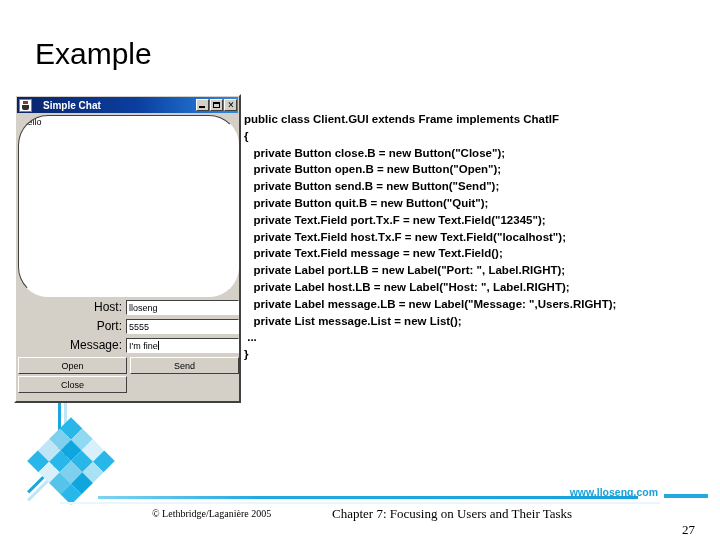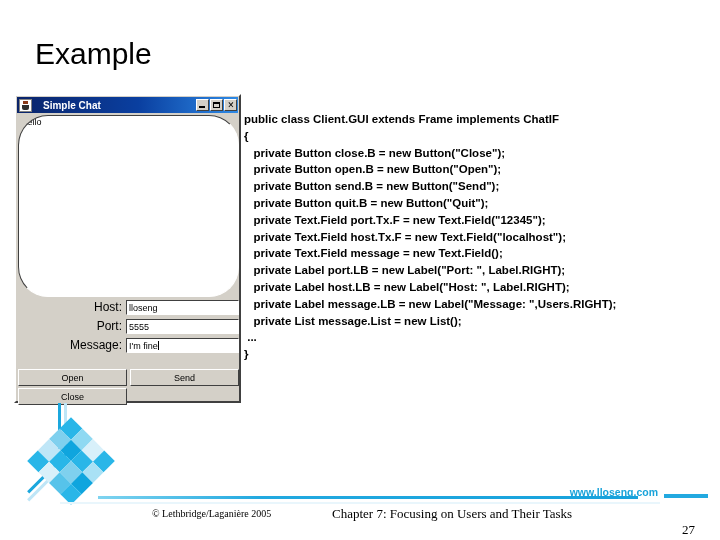--- a/index.html
+++ b/index.html
@@ -169,21 +169,20 @@
   }
 
   
   #chat-buttons{
     position:absolute;
     left:2px; top:261px;
     width:221px;
     display:flex;
     flex-wrap:wrap;
     gap:2px 3px;
-    margin-top:12px;
   }
   .chat-btn{
     width:109px;height:17px;
     background:#d4d0c8;
     border-top:1px solid #ffffff;
     border-left:1px solid #ffffff;
     border-right:1px solid #404040;
     border-bottom:1px solid #404040;
     box-sizing:border-box;
     font-size:9px;

